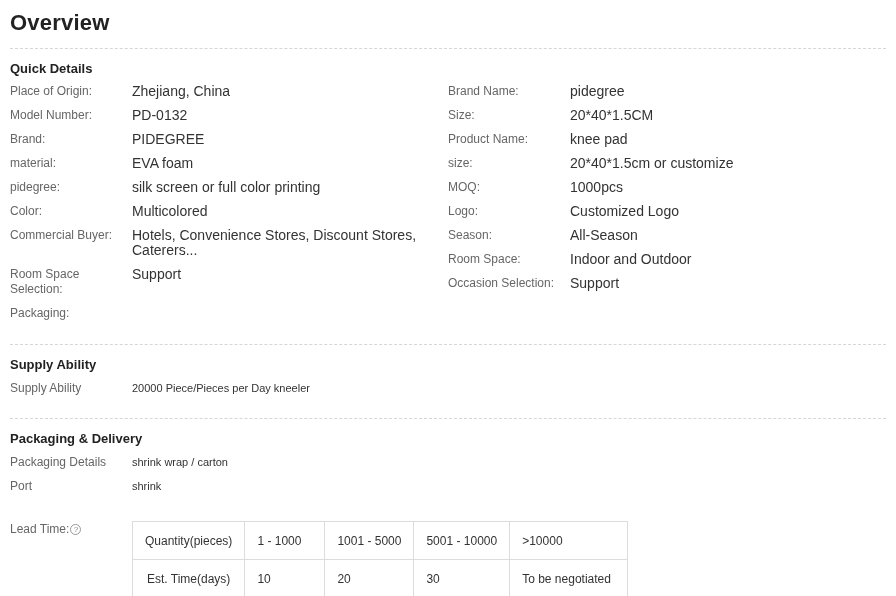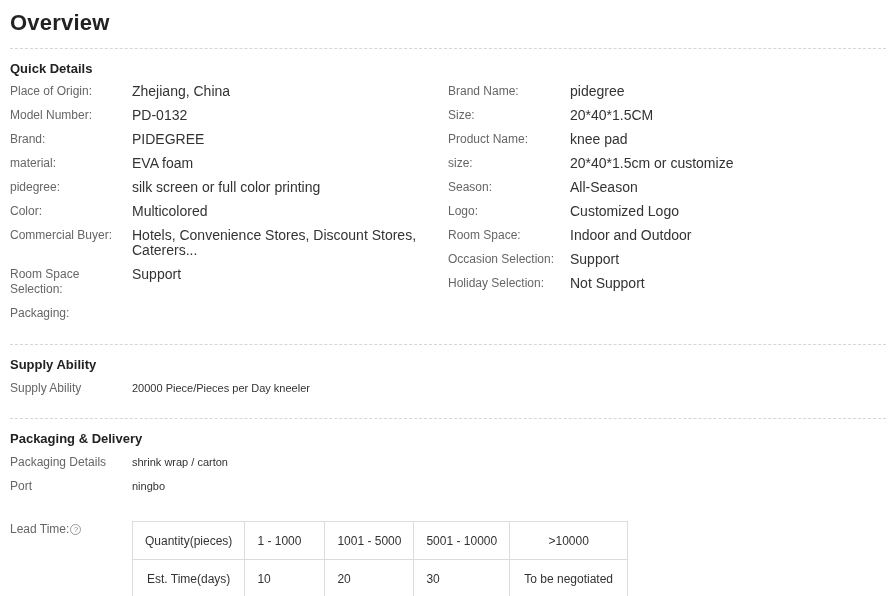--- a/index.html
+++ b/index.html
@@ -112,21 +112,21 @@
     padding: 10px 12px;
     height: 38px;
     white-space: nowrap;
   }
   table.lead-table tr:first-child td:first-child,
   table.lead-table tr:last-child td:first-child {
     text-align: center;
   }
   table.lead-table td.first-col { width: 112px; text-align: center; }
   table.lead-table td.data-col { min-width: 80px; }
-  table.lead-table td.wide-col { min-width: 118px; text-align: center; }
+  table.lead-table td.wide-col { min-width: 118px; }
 </style>
 </head>
 <body>
 
 <div class="page">
 
   <div class="page-title">Overview</div>
   <div class="hr"></div>
 
   <div class="section-title">Quick Details</div>
@@ -181,38 +181,38 @@
       </div>
       <div class="qd-row">
         <div class="qd-label">Product Name:</div>
         <div class="qd-value">knee pad</div>
       </div>
       <div class="qd-row">
         <div class="qd-label">size:</div>
         <div class="qd-value">20*40*1.5cm or customize</div>
       </div>
       <div class="qd-row">
+        <div class="qd-label">MOQ:</div>
+        <div class="qd-value">1000pcs</div>
+      </div>
+      <div class="qd-row">
+        <div class="qd-label">Logo:</div>
+        <div class="qd-value">Customized Logo</div>
+      </div>
+      <div class="qd-row">
         <div class="qd-label">Season:</div>
         <div class="qd-value">All-Season</div>
       </div>
       <div class="qd-row">
-        <div class="qd-label">Logo:</div>
-        <div class="qd-value">Customized Logo</div>
-      </div>
-      <div class="qd-row">
         <div class="qd-label">Room Space:</div>
         <div class="qd-value">Indoor and Outdoor</div>
       </div>
       <div class="qd-row">
         <div class="qd-label">Occasion Selection:</div>
         <div class="qd-value">Support</div>
-      </div>
-      <div class="qd-row">
-        <div class="qd-label">Holiday Selection:</div>
-        <div class="qd-value">Not Support</div>
       </div>
     </div>
   </div>
 
   <div class="hr"></div>
 
   <div class="supply-block">
     <div class="section-title">Supply Ability</div>
     <div class="simple-row">
       <div class="simple-label">Supply Ability</div>
@@ -225,21 +225,21 @@
   <div class="pack-block">
     <div class="section-title">Packaging &amp; Delivery</div>
 
     <div class="simple-row">
       <div class="simple-label">Packaging Details</div>
       <div class="simple-value">shrink wrap / carton</div>
     </div>
 
     <div class="simple-row">
       <div class="simple-label">Port</div>
-      <div class="simple-value">ningbo</div>
+      <div class="simple-value">shrink</div>
     </div>
 
     <div class="lead-row">
       <div class="simple-label">
         <span>Lead Time:</span><span class="help-icon">?</span>
       </div>
       <table class="lead-table">
         <tbody>
             <tr>
           <td class="first-col">Quantity(pieces)</td>

